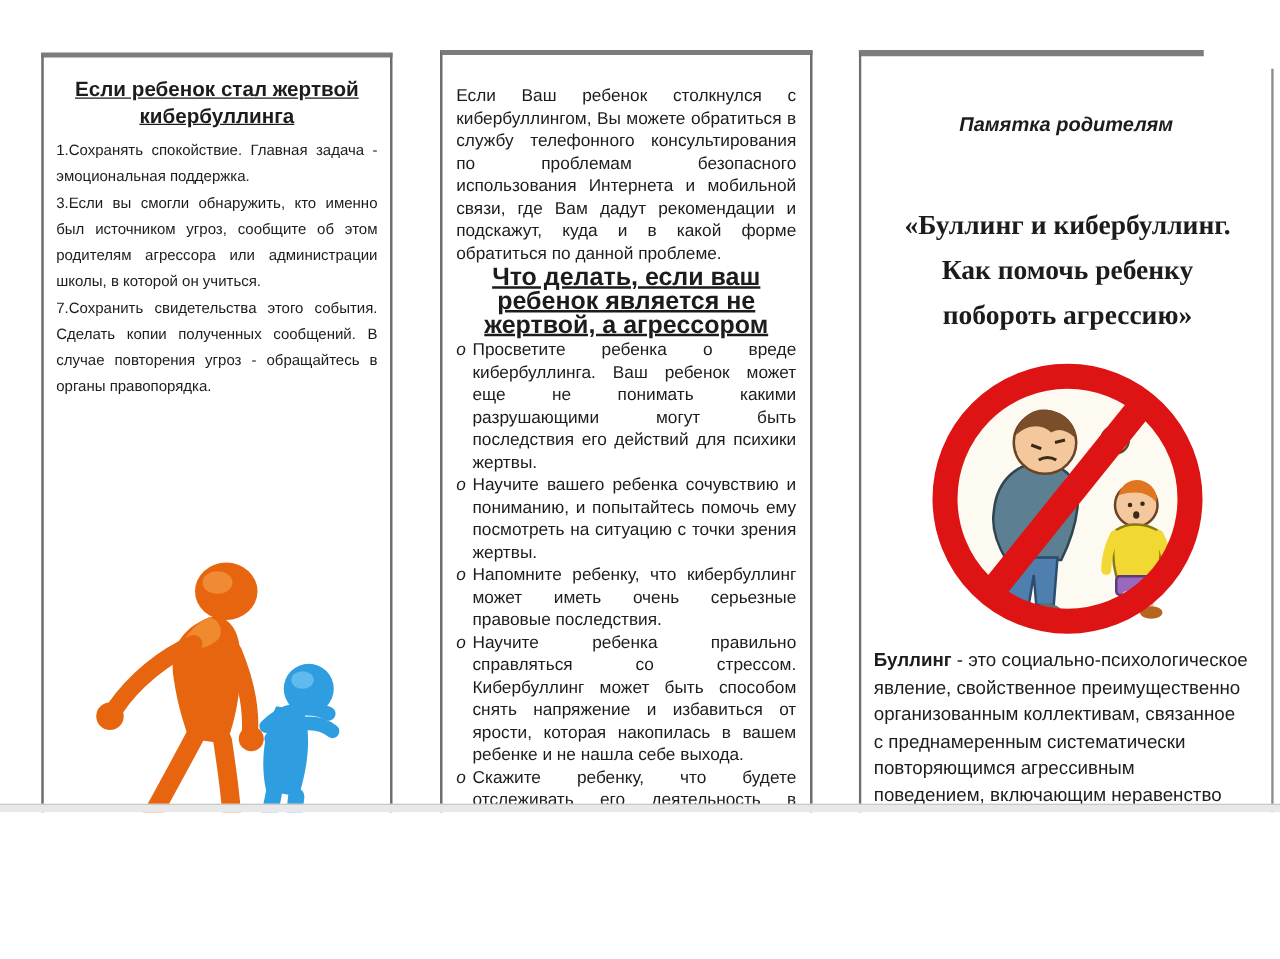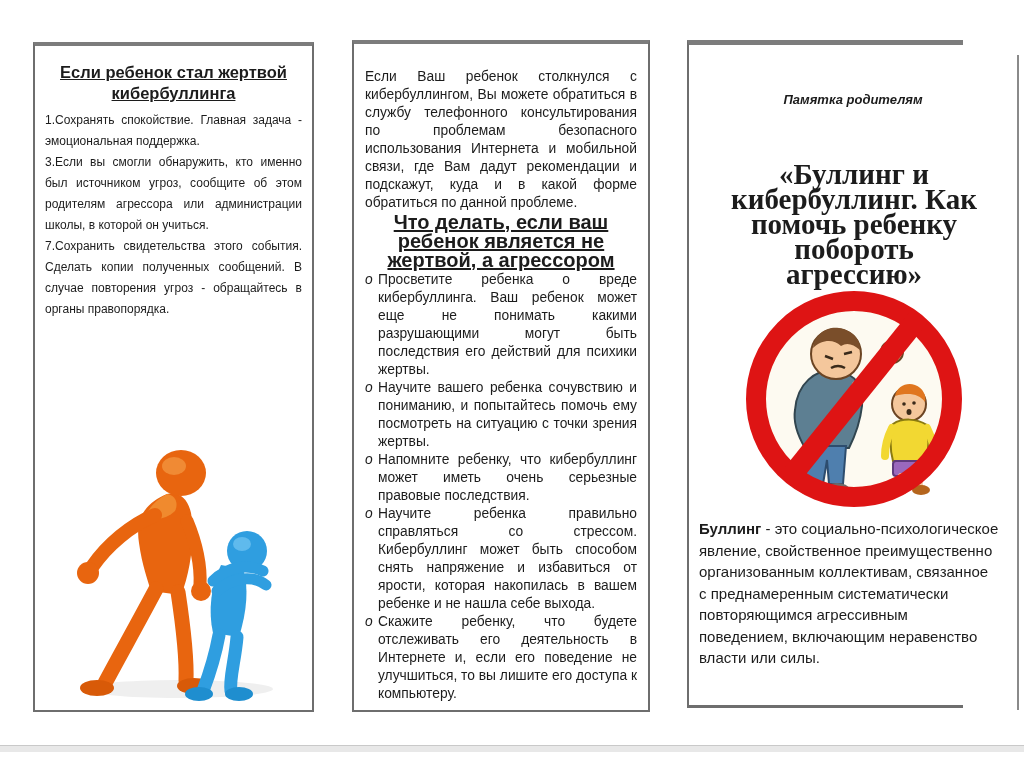--- a/index.html
+++ b/index.html
@@ -1,18 +1,18 @@
 <!DOCTYPE html>
 <html lang="ru"><head>
 <meta charset="utf-8">
 <style>
   html,body{margin:0;padding:0;background:#fff;}
   .page{
     position:relative;
-    width:1024px;height:752px;
+    width:1024px;height:650px;
     background:#ffffff;
     font-family:"Liberation Sans", sans-serif;
     color:#1c1c1c;
     overflow:hidden;
   }
   .panel{
     position:absolute;
     background:#ffffff;
     box-sizing:border-box;
   }
@@ -82,28 +82,28 @@
     border-bottom:3px solid #6e6e6e;
     box-sizing:border-box;
   }
   .rp-rightline{
     position:absolute;left:330px;top:15px;width:2px;height:655px;
     background:#8a8a8a;
   }
   .rp-subtitle{
     position:absolute;left:0;top:52px;width:332px;
     text-align:center;
-    font-size:13px;font-weight:bold;font-style:italic;
+    font-size:16px;font-weight:bold;font-style:italic;
   }
   .rp-title{
     position:absolute;left:36px;top:122px;width:262px;
     text-align:center;
     font-family:"Liberation Serif", serif;
     font-weight:bold;
-    font-size:29px;line-height:25px;
+    font-size:22px;line-height:36px;
   }
   .rp-sign{
     position:absolute;left:56px;top:248px;
   }
   .rp-definition{
     position:absolute;left:12px;top:478px;width:340px;
     font-size:15px;line-height:21.5px;
   }
   .def-line{
     white-space:nowrap;

